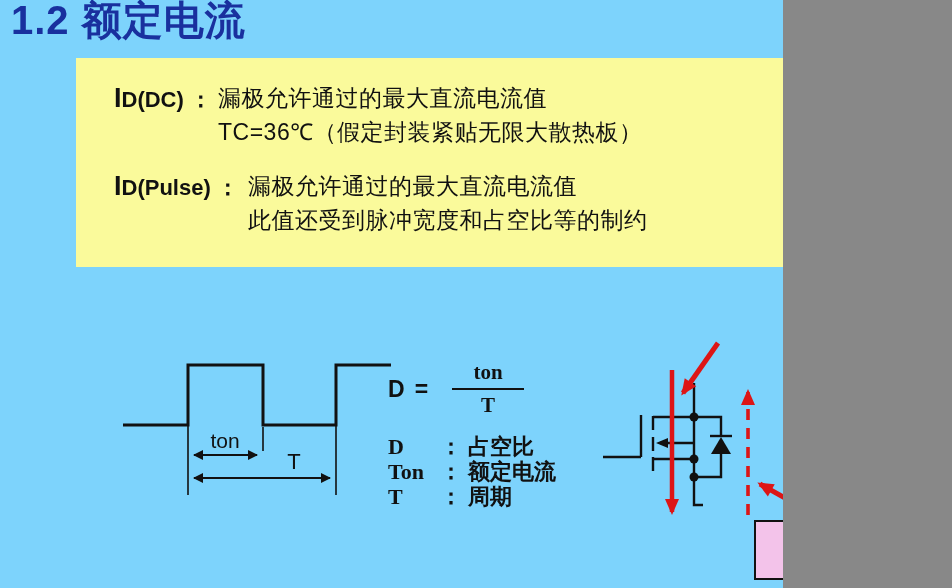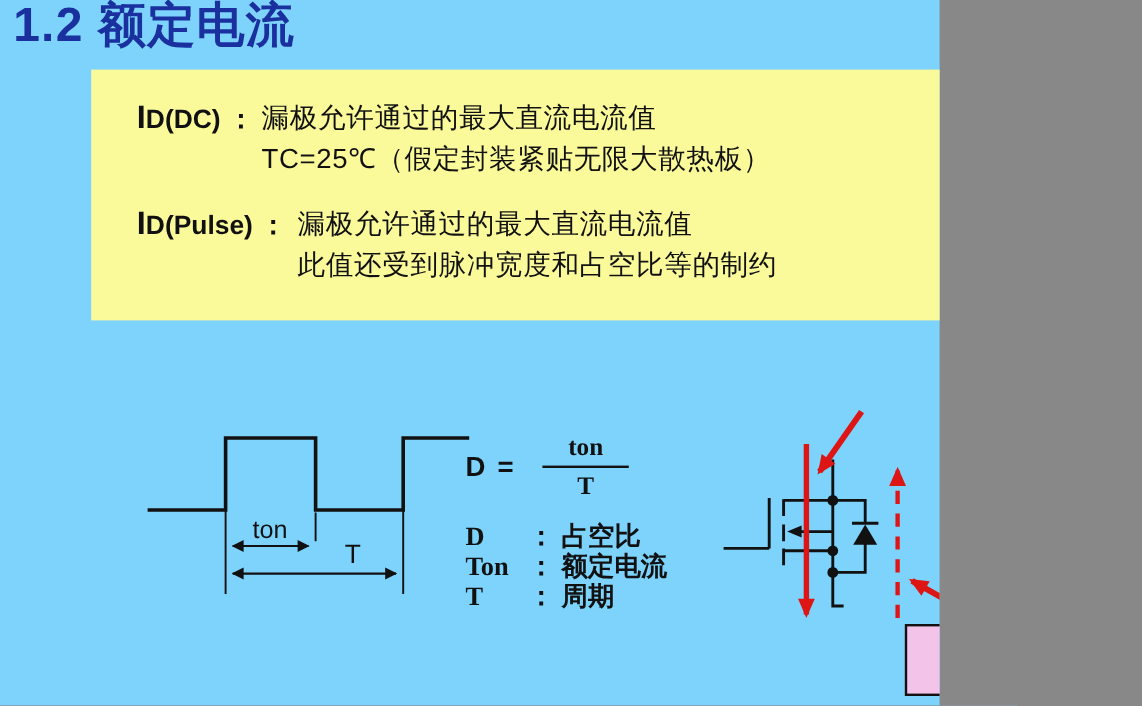--- a/index.html
+++ b/index.html
@@ -64,21 +64,21 @@
 
   <div class="defs-box">
     <div class="def-row">
       <div class="def-label w-dc">
         <span class="lbl-main">I</span>
         <span class="lbl-sub">D(DC)</span>
         <span class="lbl-colon">：</span>
       </div>
       <div class="def-lines">
         <div>漏极允许通过的最大直流电流值</div>
-        <div>TC=25℃（假定封装紧贴无限大散热板）</div>
+        <div>TC=36℃（假定封装紧贴无限大散热板）</div>
       </div>
     </div>
     <div class="def-row">
       <div class="def-label w-pulse">
         <span class="lbl-main">I</span>
         <span class="lbl-sub">D(Pulse)</span>
         <span class="lbl-colon">：</span>
       </div>
       <div class="def-lines">
         <div>漏极允许通过的最大直流电流值</div>

